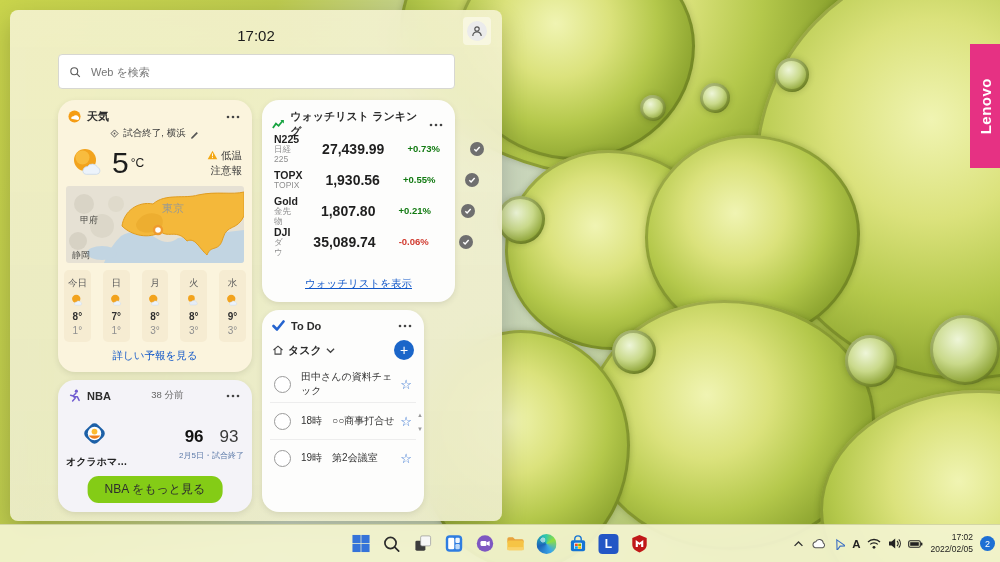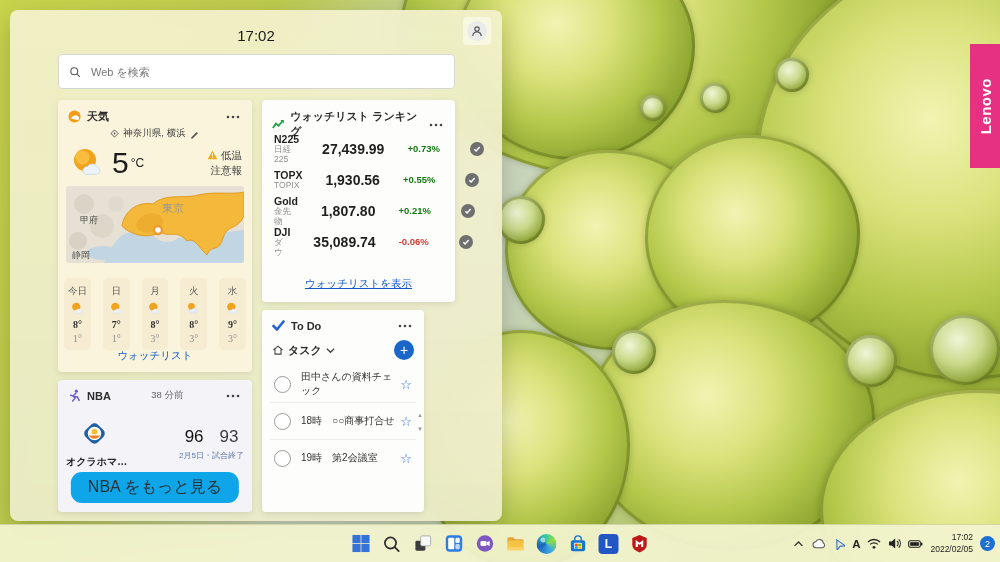--- a/index.html
+++ b/index.html
@@ -23,34 +23,34 @@
   .panel-time{position:absolute;top:17px;left:0;right:0;text-align:center;font-size:15px;color:#1b1b1b;}
   .user-btn{position:absolute;top:7px;right:11px;width:28px;height:28px;border-radius:4px;
     background:rgba(252,250,238,.65);display:flex;align-items:center;justify-content:center;cursor:pointer;}
   .user-btn .av{width:20px;height:20px;border-radius:50%;background:#ebebeb;display:flex;align-items:center;justify-content:center;}
   .search-bar{position:absolute;left:48px;top:44px;width:397px;height:35px;background:#fff;
     border:1px solid #d7d7d2;border-radius:4px;display:flex;align-items:center;gap:8px;
     padding:0 10px;box-sizing:border-box;}
   .search-bar input{border:none;outline:none;flex:1;font-size:11px;color:#444;background:transparent;
     font-family:inherit;}
   .search-bar input::placeholder{color:#767676;}
-  .card{position:absolute;border-radius:4px;box-shadow:0 2px 6px rgba(0,0,0,.10);}
+  .card{position:absolute;border-radius:17px;box-shadow:0 2px 6px rgba(0,0,0,.10);}
   .chead{display:flex;align-items:center;gap:6px;padding:9px 10px 0 10px;}
   .chead .ttl{font-size:11px;font-weight:700;color:#2d2d2d;}
   .dots{margin-left:auto;padding:2px;cursor:pointer;line-height:0;}
   
   .weather{left:48px;top:90px;width:194px;height:272px;background:#fbf4dd;}
   .w-loc{position:absolute;top:27px;left:0;right:0;display:flex;justify-content:center;align-items:center;
     gap:4px;font-size:9.5px;color:#3c3c3c;}
   .w-cur{position:absolute;top:42px;left:12px;right:10px;height:42px;display:flex;align-items:center;}
   .w-temp{font-size:30px;color:#1c1c1c;margin-left:6px;}
   .w-unit{font-size:12px;color:#1c1c1c;vertical-align:14px;margin-left:2px;}
   .w-alert{margin-left:auto;text-align:right;font-size:10.5px;color:#3a3a3a;line-height:1.4;}
   .w-map{position:absolute;top:86px;left:8px;width:178px;height:77px;border-radius:3px;overflow:hidden;}
-  .w-days{position:absolute;top:178px;left:6px;right:6px;display:flex;gap:12px;font-family:Liberation Serif, serif;}
+  .w-days{position:absolute;top:170px;left:6px;right:6px;display:flex;gap:12px;}
   .w-day{flex:1;background:#f6ecd2;border-radius:5px;padding:7px 0 6px;display:flex;flex-direction:column;
     align-items:center;gap:3px;cursor:pointer;}
   .w-day .d{font-size:9.5px;color:#5a5a5a;}
   .w-day .hi{font-size:10px;font-weight:700;color:#303030;}
   .w-day .lo{font-size:10px;color:#8f8f8f;}
   .w-link{position:absolute;bottom:9px;left:0;right:0;text-align:center;font-size:10.5px;color:#1157c8;cursor:pointer;}
   
   .watch{left:252px;top:90px;width:193px;height:202px;background:#fdfdfc;}
   .wl-rows{position:absolute;top:33px;left:12px;right:9px;}
   .wl-row{display:flex;align-items:center;height:31px;gap:23px;}
@@ -78,25 +78,25 @@
   .td-scroll{position:absolute;right:1px;top:102px;display:flex;flex-direction:column;gap:8px;
     font-size:6px;color:#9a9a9a;}
   
   .nba{left:48px;top:370px;width:194px;height:132px;background:#f4f3f8;}
   .nb-upd{margin-left:auto;font-size:9.5px;color:#666;}
   .nb-match{position:absolute;top:40px;left:8px;right:8px;display:flex;justify-content:space-between;}
   .nb-team{width:56px;text-align:center;}
   .nb-team .nm{font-size:10px;font-weight:700;color:#222;margin-top:4px;white-space:nowrap;}
   .nb-mid{display:flex;flex-direction:column;align-items:center;margin-top:7px;}
   .nb-scores{display:flex;gap:16px;align-items:baseline;}
-  .nb-s1{font-size:17px;font-weight:400;color:#111;}
+  .nb-s1{font-size:17px;font-weight:700;color:#111;}
   .nb-s2{font-size:17px;font-weight:400;color:#3a3a3a;}
   .nb-status{font-size:8px;color:#5b79a8;margin-top:3px;white-space:nowrap;}
-  .nb-btn{position:absolute;bottom:9px;left:50%;transform:translateX(-50%);background:#0ea5e9;
-    border-radius:11px;padding:5px 17px;font-size:16px;color:#2e2e2e;white-space:nowrap;cursor:pointer;margin-top:43px;}
+  .nb-btn{position:absolute;bottom:9px;left:50%;transform:translateX(-50%);background:#84cc16;
+    border-radius:11px;padding:5px 17px;font-size:12px;color:#2e2e2e;white-space:nowrap;cursor:pointer;margin-top:43px;}
   
   .taskbar{position:absolute;left:0;right:0;bottom:0;height:37px;background:rgba(242,243,206,.94);
     border-top:1px solid rgba(120,130,55,.25);}
   .tb-center{position:absolute;left:50%;top:0;bottom:0;transform:translateX(-50%);display:flex;
     align-items:center;gap:5px;}
   .tb-btn{width:26px;height:26px;border-radius:4px;display:flex;align-items:center;justify-content:center;cursor:pointer;}
   .tb-tray{position:absolute;right:5px;top:0;bottom:0;display:flex;align-items:center;gap:7px;}
   .tray-ic{display:flex;align-items:center;justify-content:center;cursor:pointer;line-height:0;}
   .ime{font-size:11.5px;font-weight:700;color:#222;cursor:pointer;}
   .clock{text-align:right;font-size:8.5px;color:#1c1c1c;line-height:1.3;cursor:pointer;}
@@ -165,21 +165,21 @@
               <circle cx="7" cy="2" r="1.3" fill="#444"></circle>
               <circle cx="12" cy="2" r="1.3" fill="#444"></circle>
             </svg>
         </span>
       </div>
       <div class="w-loc">
         <svg width="9" height="9" viewBox="0 0 10 10">
           <rect x="2.2" y="2.2" width="5.6" height="5.6" fill="none" stroke="#555" stroke-width="1" transform="rotate(45 5 5)"></rect>
           <circle cx="5" cy="5" r="1" fill="#555"></circle>
         </svg>
-        <span>神奈川県, 横浜</span>
+        <span>試合終了, 横浜</span>
         <svg width="10" height="10" viewBox="0 0 14 14">
           <path d="M2,11.5 L9.3,4.2 L11,5.9 L3.7,13.2 L1.6,13.6 Z" fill="#555"></path>
         </svg>
       </div>
       <div class="w-cur">
         <svg width="36" height="36" viewBox="0 0 36 36">
           <circle cx="15" cy="15" r="11" fill="#f2a31d"></circle>
           <circle cx="12.5" cy="12.5" r="7" fill="#f8bc3e"></circle>
           <path d="M13,27 a4.5,4.5 0 0 1 4.5,-5.5 a5.5,4.8 0 0 1 10,.8 a3.6,3.6 0 0 1 -.8,7 h-10.5 a3.4,3.4 0 0 1 -3.2,-2.3 z" fill="#ecf3fb" stroke="#c9d8ea" stroke-width=".8"></path>
         </svg>
@@ -254,21 +254,21 @@
         <div class="w-day">
           <span class="d">水</span>
           <svg width="15" height="15" viewBox="0 0 36 36">
               <circle cx="15" cy="14" r="10" fill="#f2a31d"></circle>
               <path d="M11,27 a4.5,4.5 0 0 1 4.5,-5.5 a5.5,4.8 0 0 1 10,.8 a3.6,3.6 0 0 1 -.8,7 h-10.5 a3.4,3.4 0 0 1 -3.2,-2.3 z" fill="#ecf3fb" stroke="#c9d8ea"></path>
             </svg>
           <span class="hi">9°</span>
           <span class="lo">3°</span>
         </div>
       </div>
-      <div class="w-link">ウォッチリスト</div>
+      <div class="w-link">詳しい予報を見る</div>
     </div>
 
     <div class="card watch">
       <div class="chead">
         <svg width="13" height="13" viewBox="0 0 14 14">
           <polyline points="1,11 4.5,6 7.5,8.5 12,3" fill="none" stroke="#17a340" stroke-width="2"></polyline>
           <polygon points="9.5,2 13.5,2 13.5,6" fill="#17a340"></polygon>
         </svg>
         <span class="ttl">ウォッチリスト ランキング</span>
         <span class="dots">

